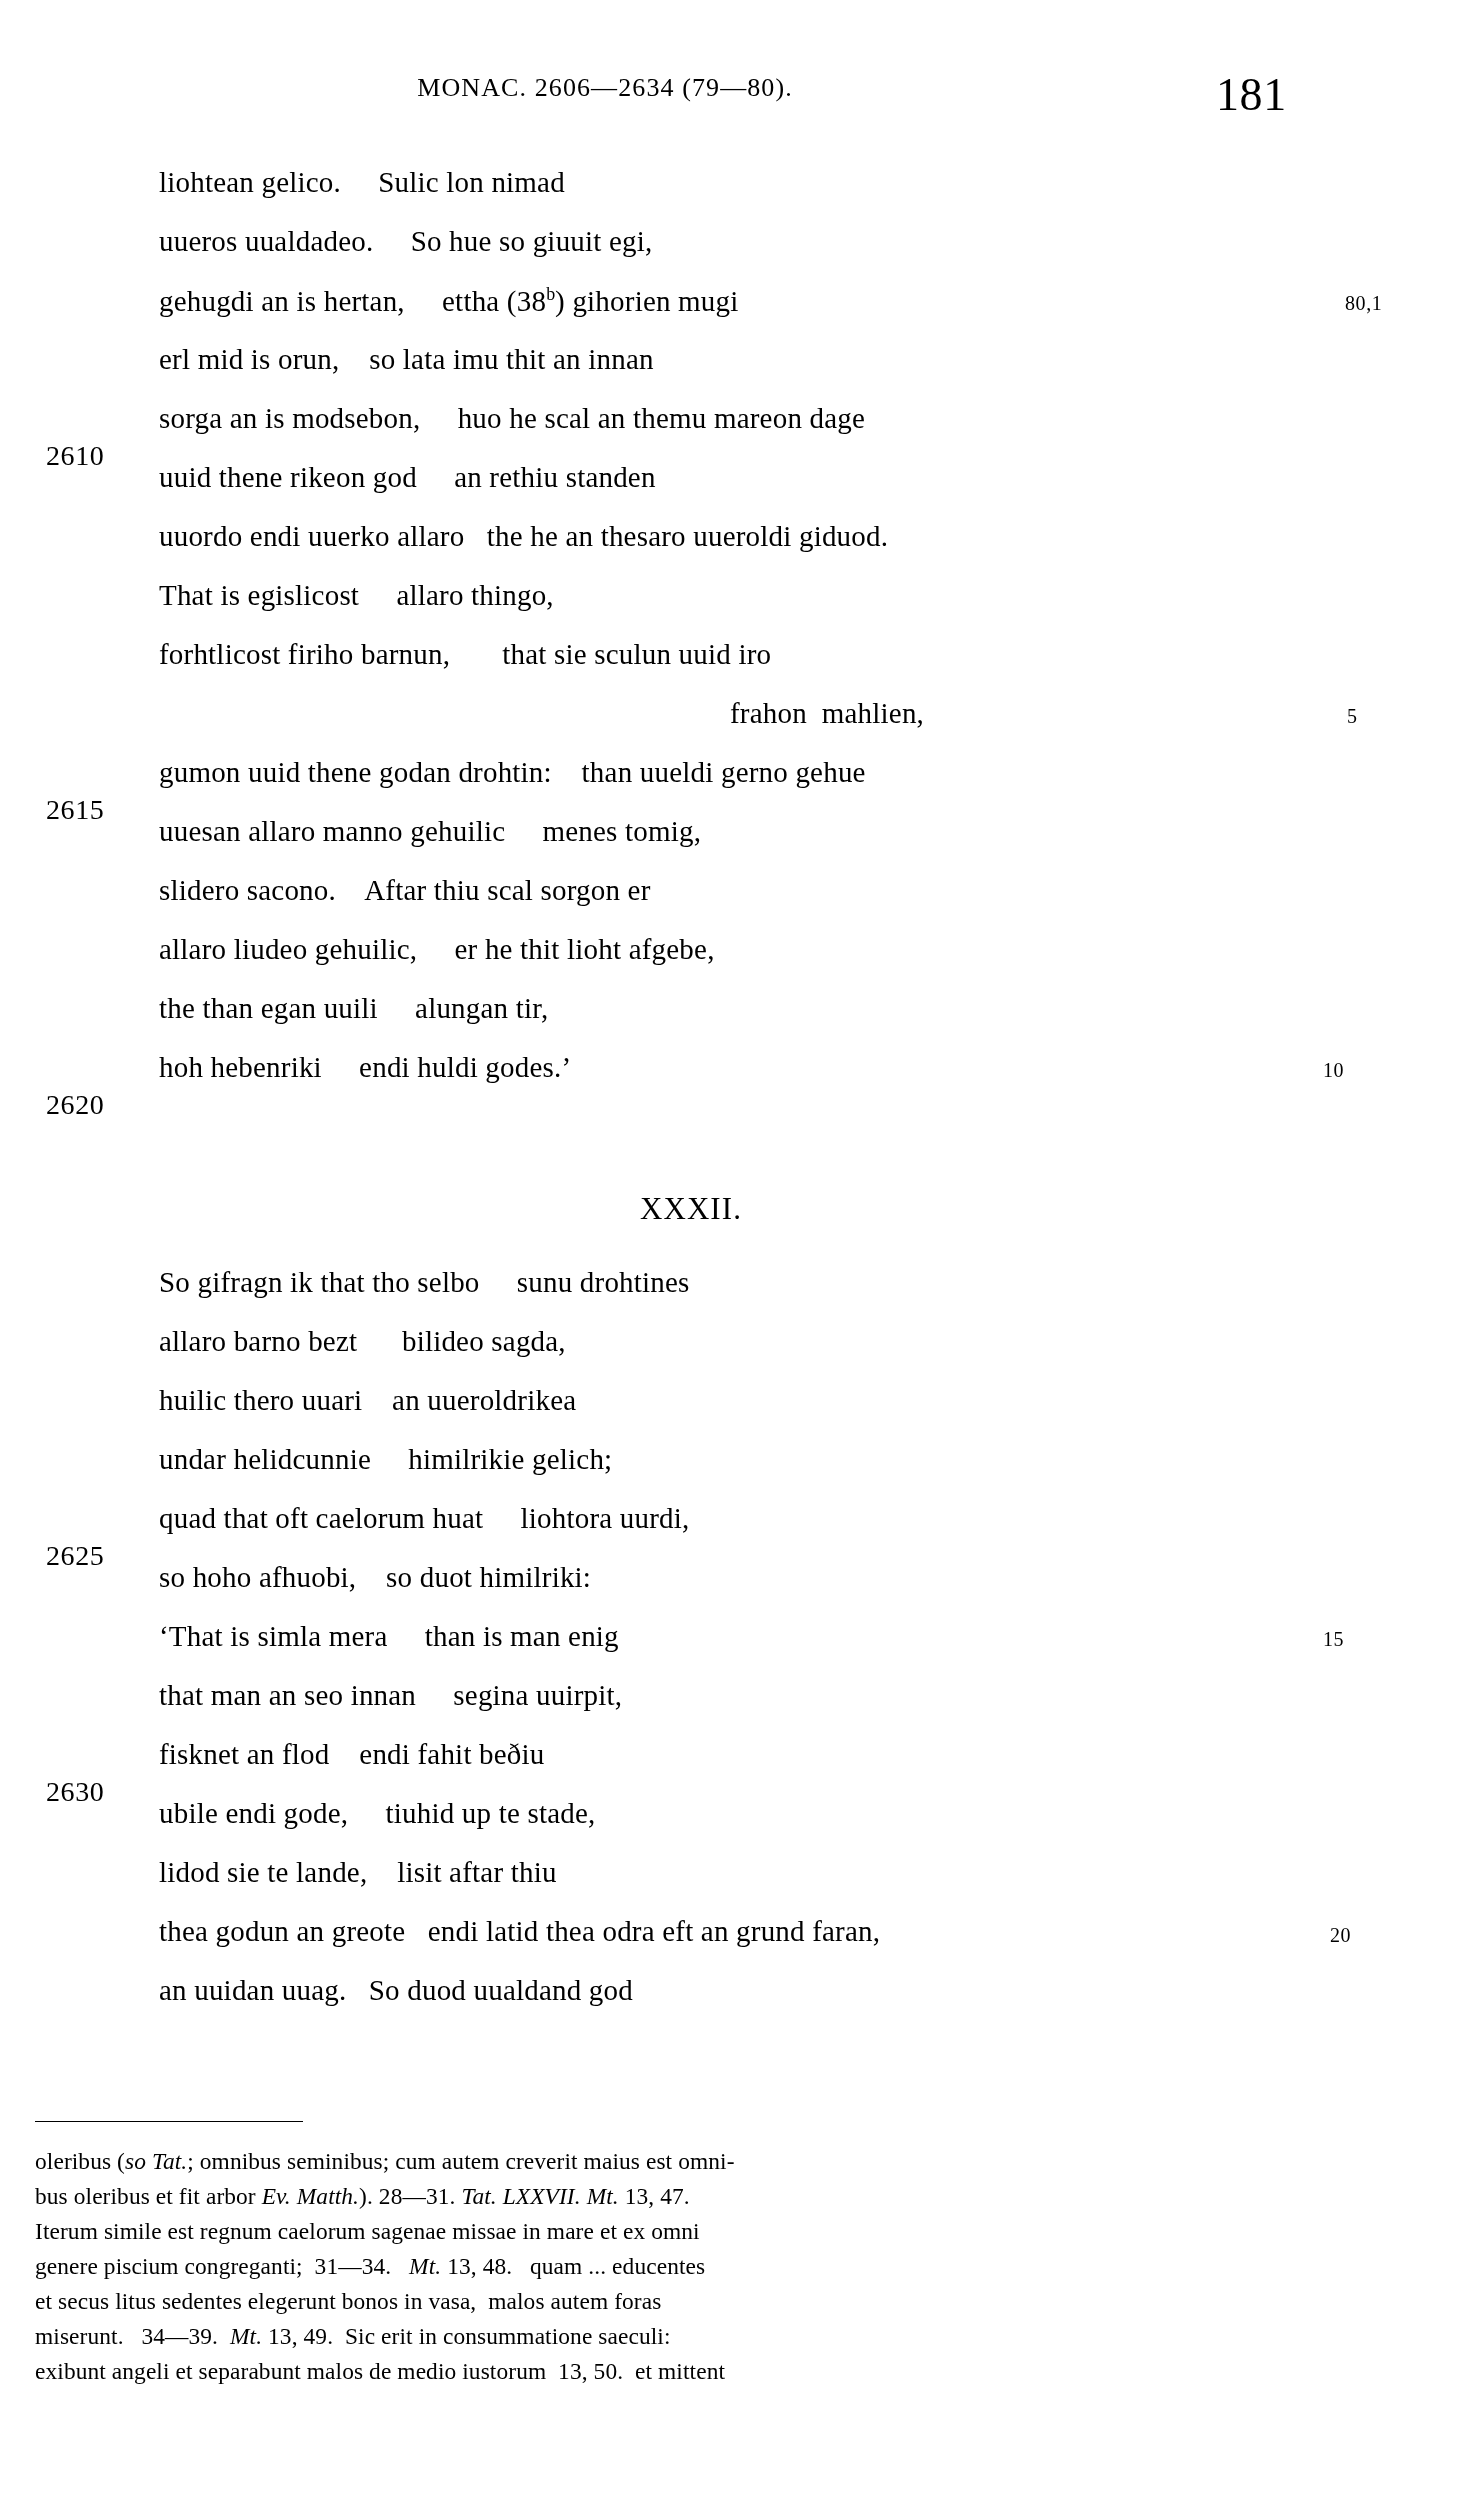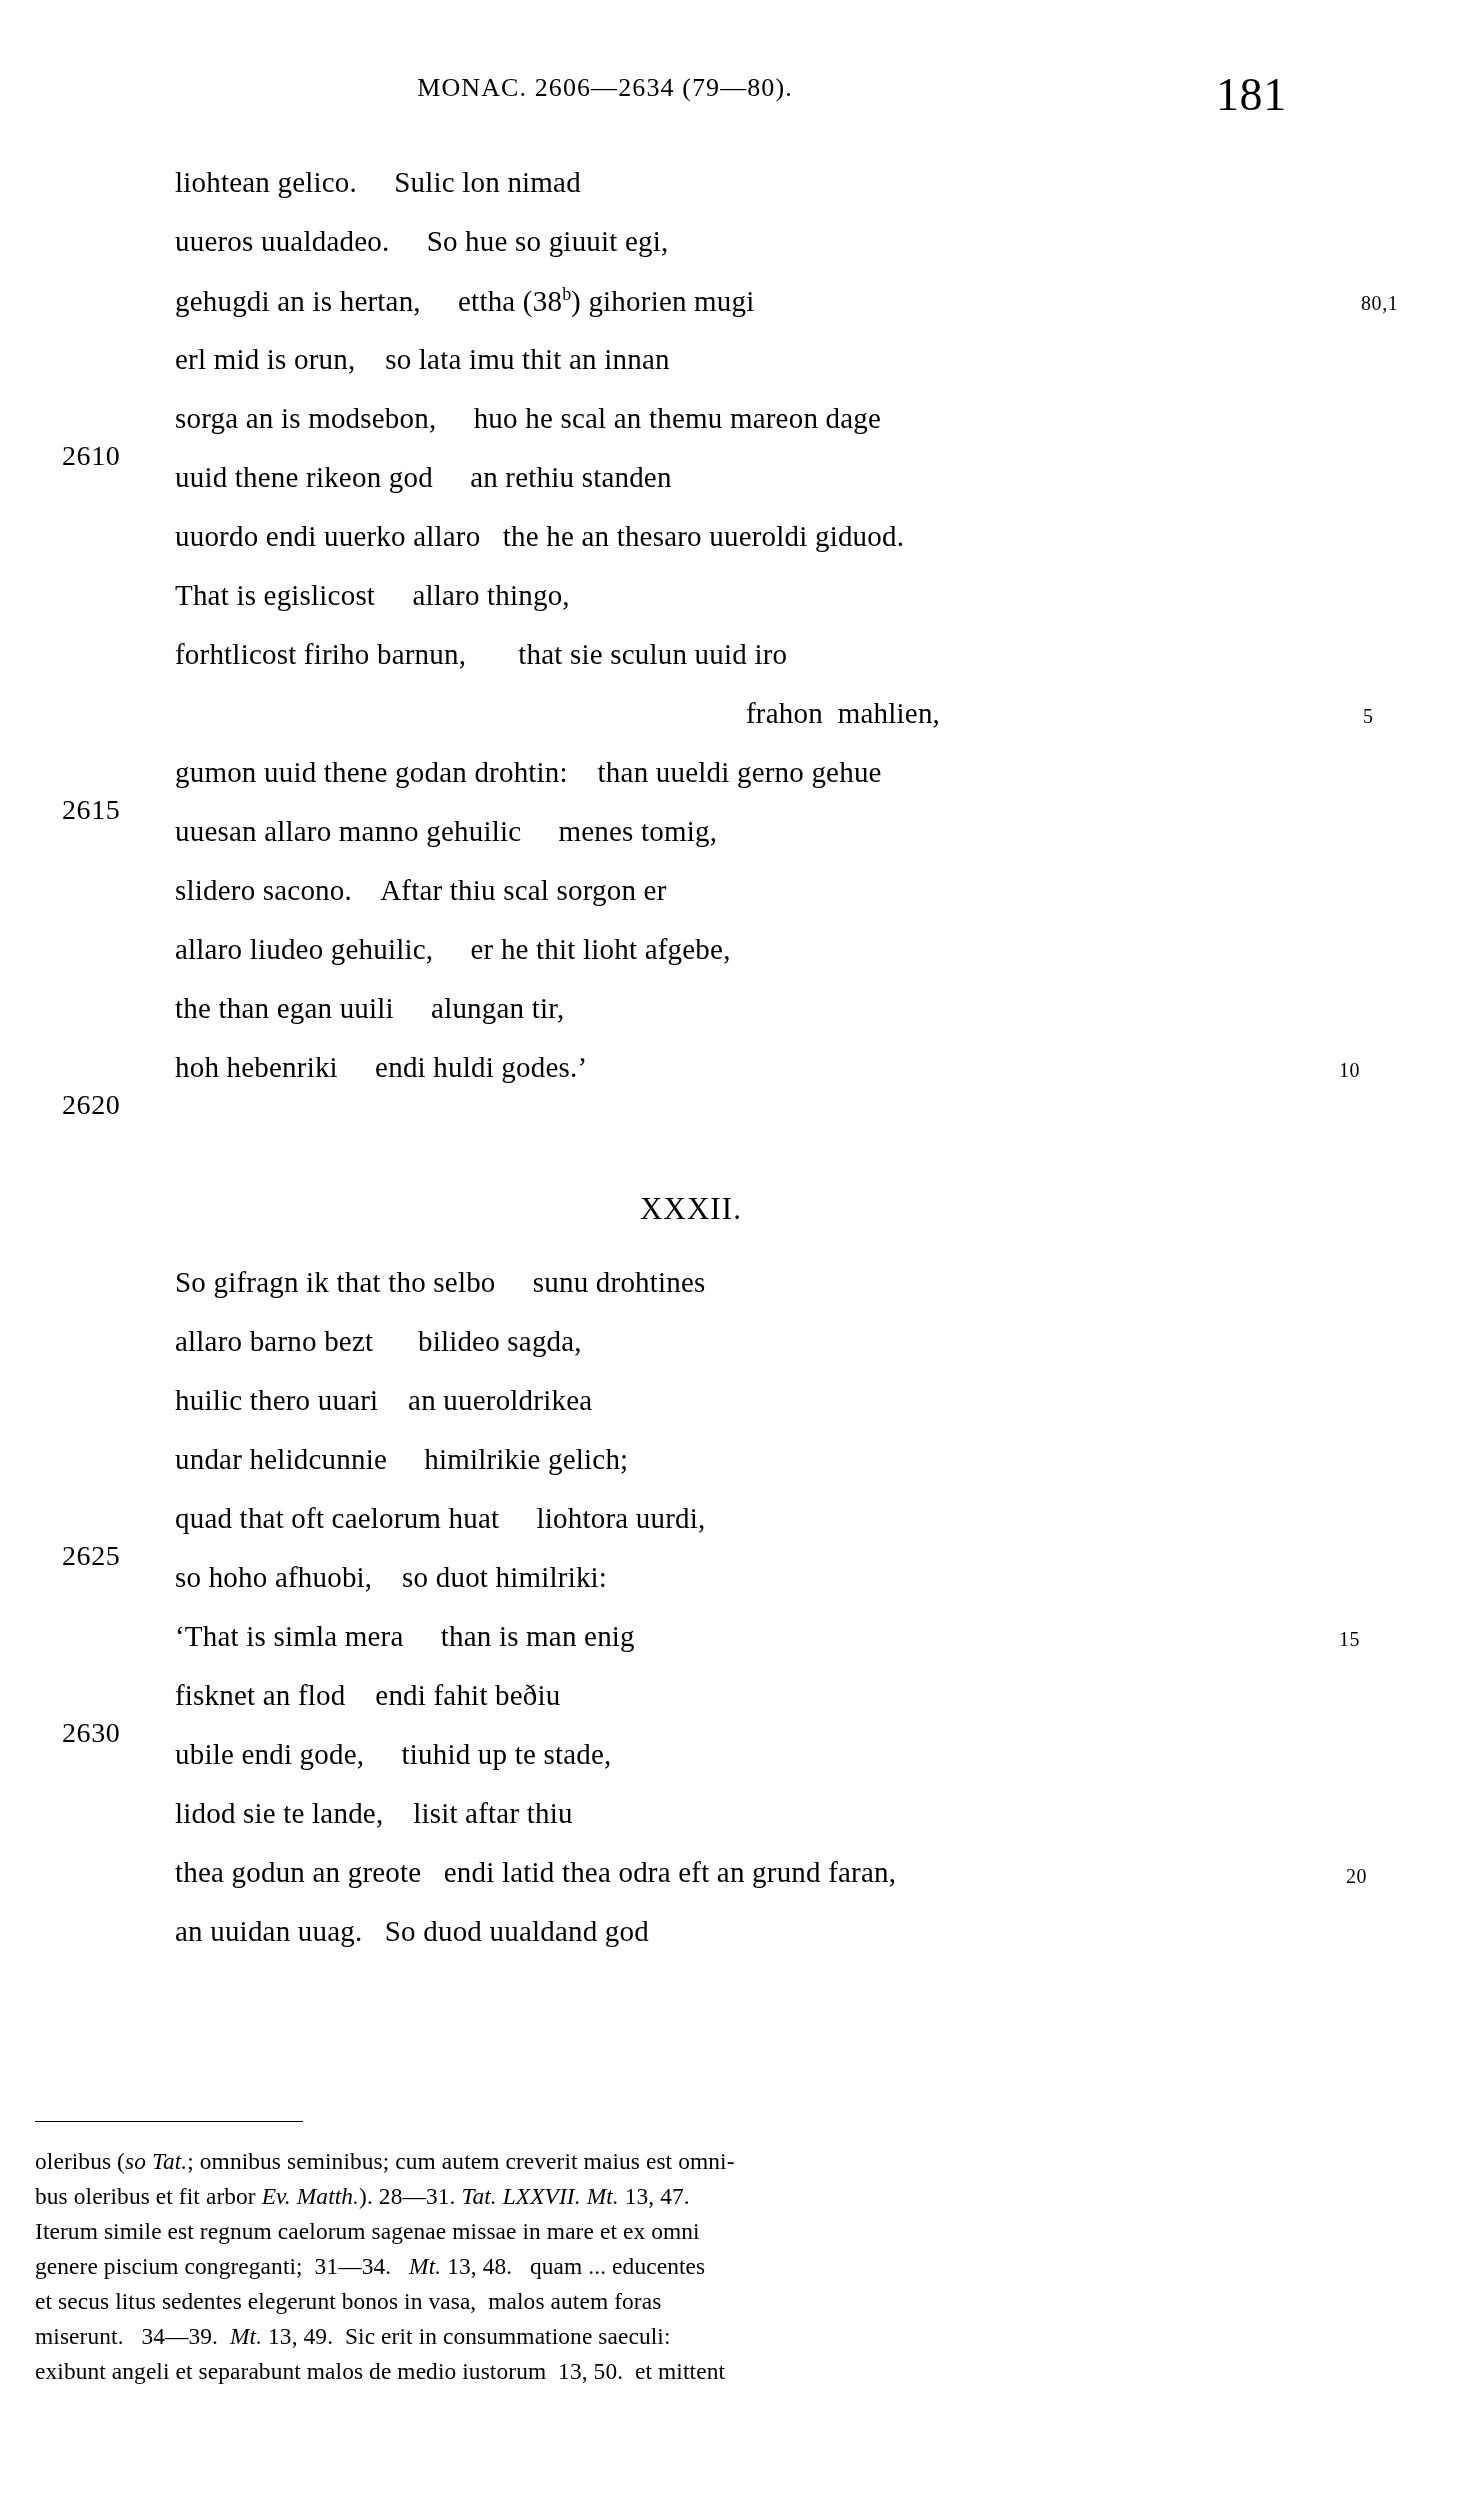--- a/index.html
+++ b/index.html
@@ -49,21 +49,21 @@
     top: -4.6px;
     width: 137px;
     text-align: left;
     font-size: 46px;
     letter-spacing: 0.6px;
   }
 
   
   .verse-block {
     position: absolute;
-    left: 16px;
+    left: 0;
     top: 161px;
     width: 1431px;
   }
   .vline {
     position: relative;
     height: 59px;
     width: 1462px;
   }
   .vnum {
     position: absolute;
@@ -232,20 +232,23 @@
       <div class="vline">
         <span class="vnum">2625</span>
         <span class="vtext">quad that oft caelorum huat     liohtora uurdi,</span>
       </div>
       <div class="vline">
         <span class="vtext">so hoho afhuobi,    so duot himilriki:</span>
       </div>
       <div class="vline">
         <span class="vtext">‘That is simla mera     than is man enig</span>
         <span class="vmarg">15</span>
+      </div>
+      <div class="vline">
+        <span class="vtext">that man an seo innan     segina uuirpit,</span>
       </div>
       <div class="vline">
         <span class="vnum">2630</span>
         <span class="vtext">fisknet an flod    endi fahit beðiu</span>
       </div>
       <div class="vline">
         <span class="vtext">ubile endi gode,     tiuhid up te stade,</span>
       </div>
       <div class="vline">
         <span class="vtext">lidod sie te lande,    lisit aftar thiu</span>

